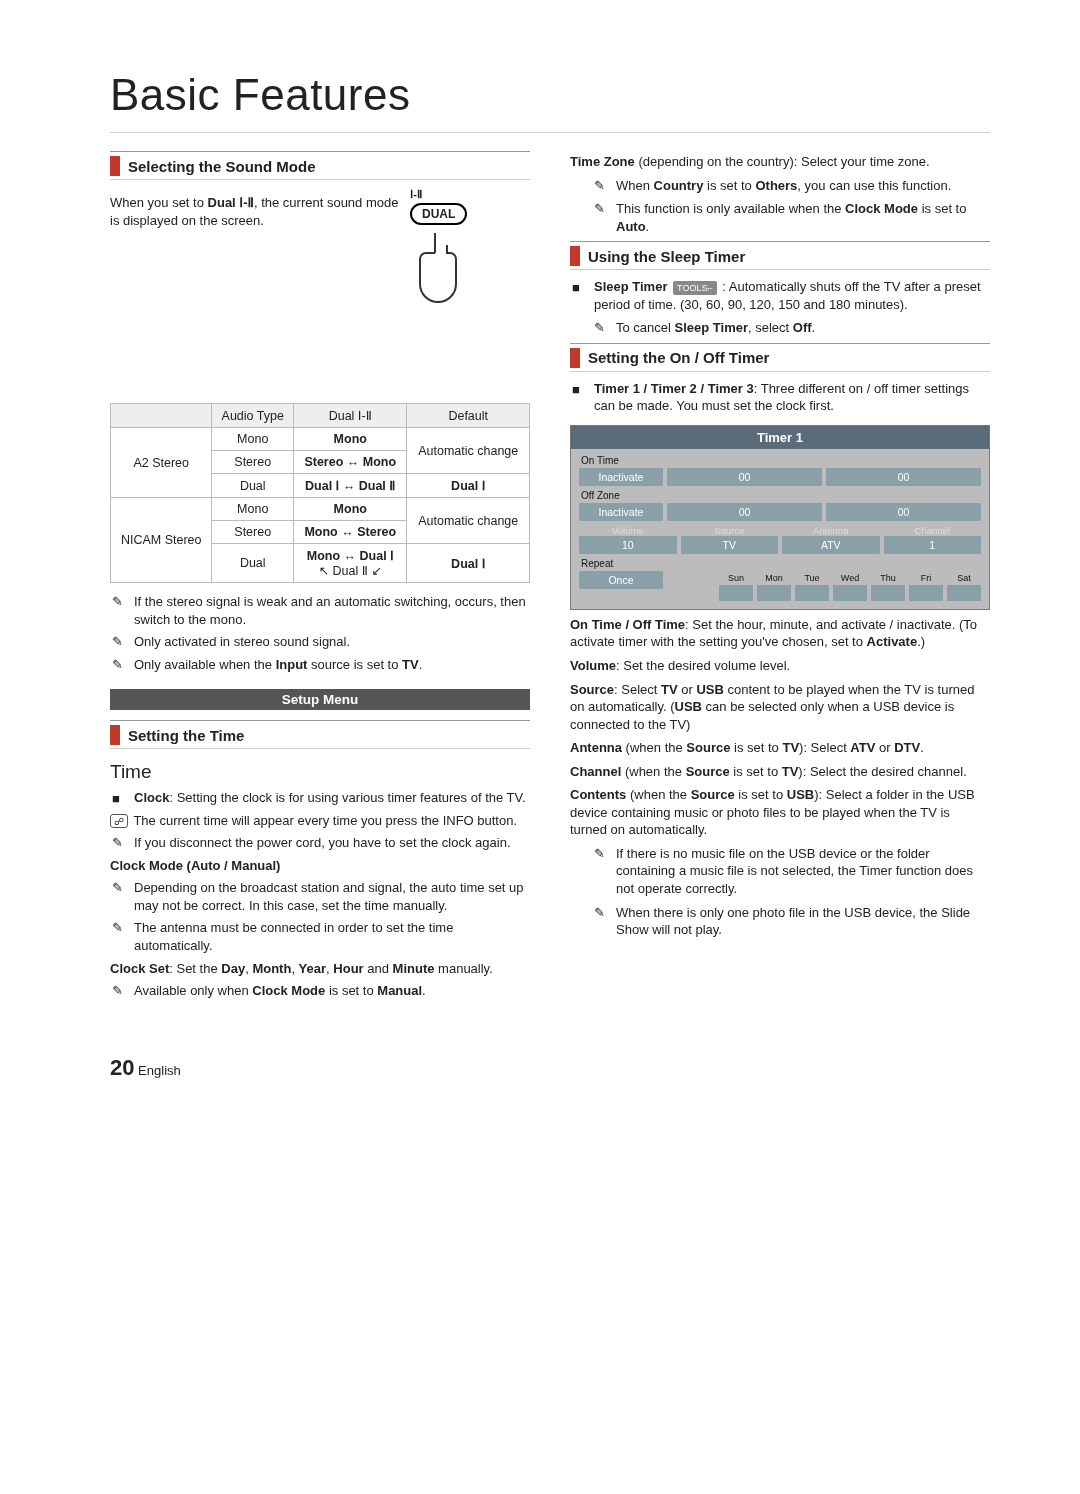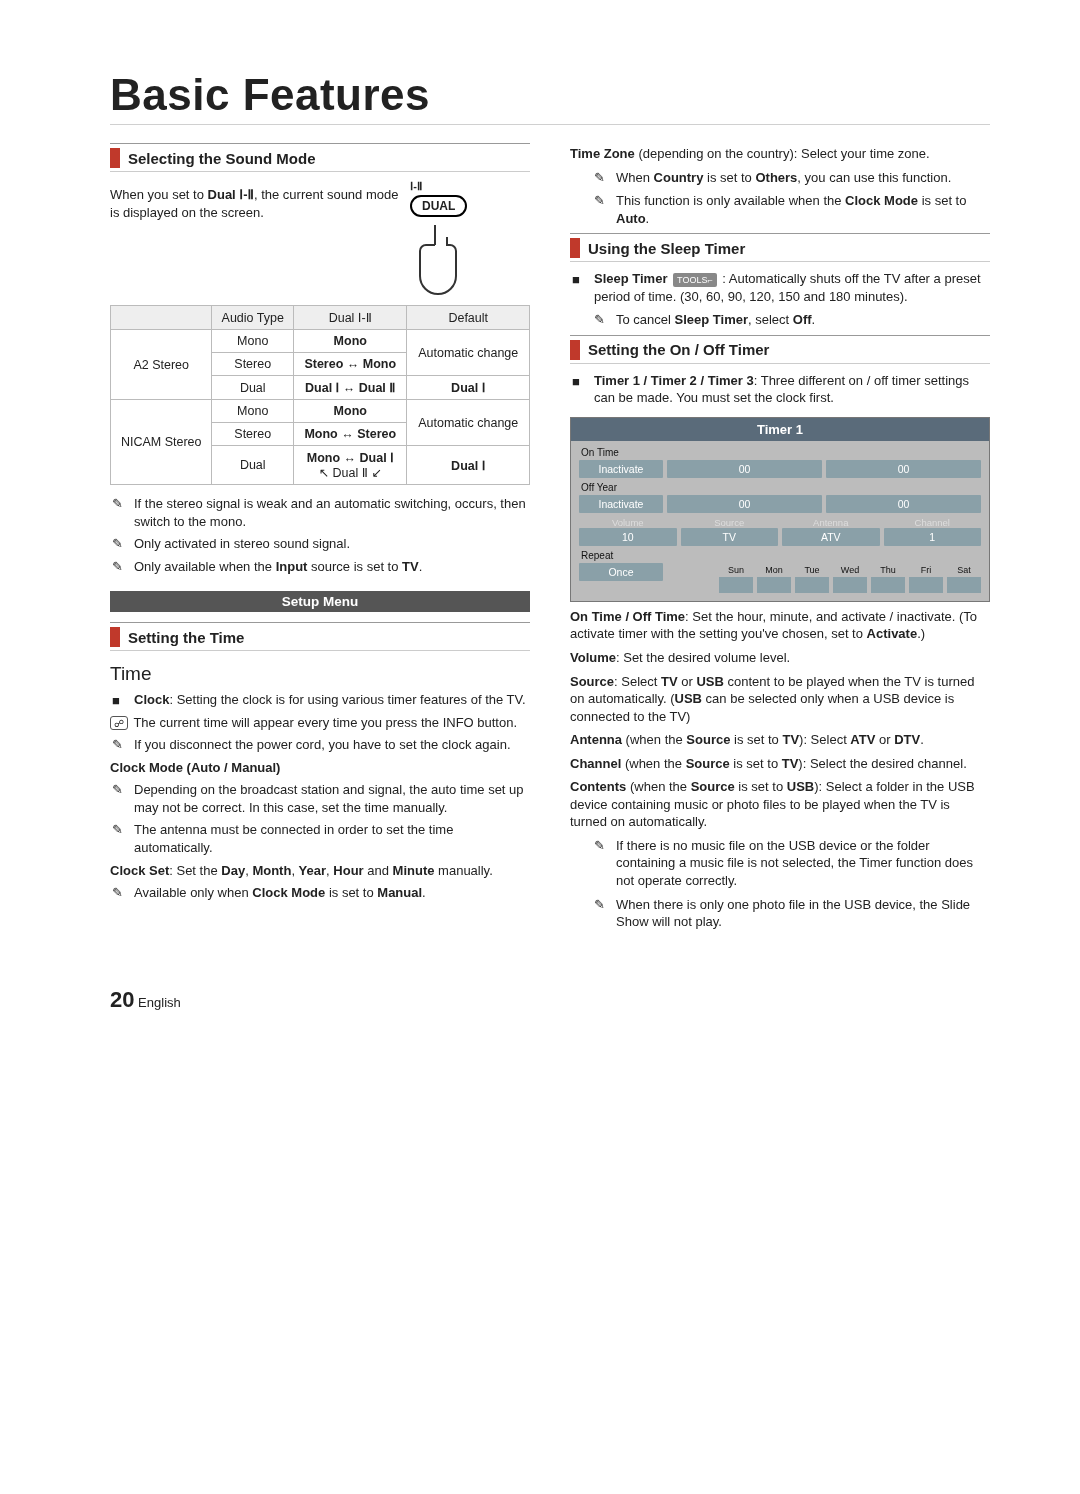--- a/index.html
+++ b/index.html
@@ -9,26 +9,26 @@
     background: #fff;
     font-family: Arial, Helvetica, sans-serif;
     font-size: 13px;
     color: #222;
     width: 1080px;
   }
   .page {
     padding: 70px 90px 40px 110px;
   }
   h1.title {
-    font-weight: 700;
+    font-weight: 400;
     font-size: 44px;
     margin: 0 0 12px 0;
     letter-spacing: 0.5px;
     border-bottom: 1px solid #d0d0d0;
-    padding-bottom: 4px;
+    padding-bottom: 12px;
   }
   .cols {
     display: flex;
     gap: 40px;
     margin-top: 14px;
   }
   .col { flex: 1 1 0; min-width: 0; }
   .section-head {
     display: flex;
     align-items: center;
@@ -72,20 +72,21 @@
     padding:2px 10px;
     font-weight:bold;
     font-size:12px;
     margin-top:2px;
   }
   .hand { margin-top:6px; }
 
   table.sound {
     border-collapse: collapse;
     width: 100%;
+    margin-top: 90px;
   }
   table.sound td, table.sound th {
     border: 1px solid #bbb;
     padding: 4px 6px;
     text-align: center;
     font-size: 12.5px;
     vertical-align: middle;
   }
   table.sound th { background: #eee; font-weight: normal; }
   table.sound td.sysname { background:#fff; }
@@ -291,21 +292,21 @@
 
       <div class="osd">
         <div class="osd-title">Timer 1</div>
         <div class="sect" style="background:#bcbcbc;">
           <div class="lbl">On Time</div>
           <div class="frow">
             <div class="fcell sm">Inactivate</div>
             <div class="fcell">00</div>
             <div class="fcell">00</div>
           </div>
-          <div class="lbl">Off Year</div>
+          <div class="lbl">Off Zone</div>
           <div class="frow">
             <div class="fcell sm">Inactivate</div>
             <div class="fcell">00</div>
             <div class="fcell">00</div>
           </div>
           <div class="hdr4 volrow">
             <span>Volume</span>
             <span>Source</span>
             <span>Antenna</span>
             <span>Channel</span>

